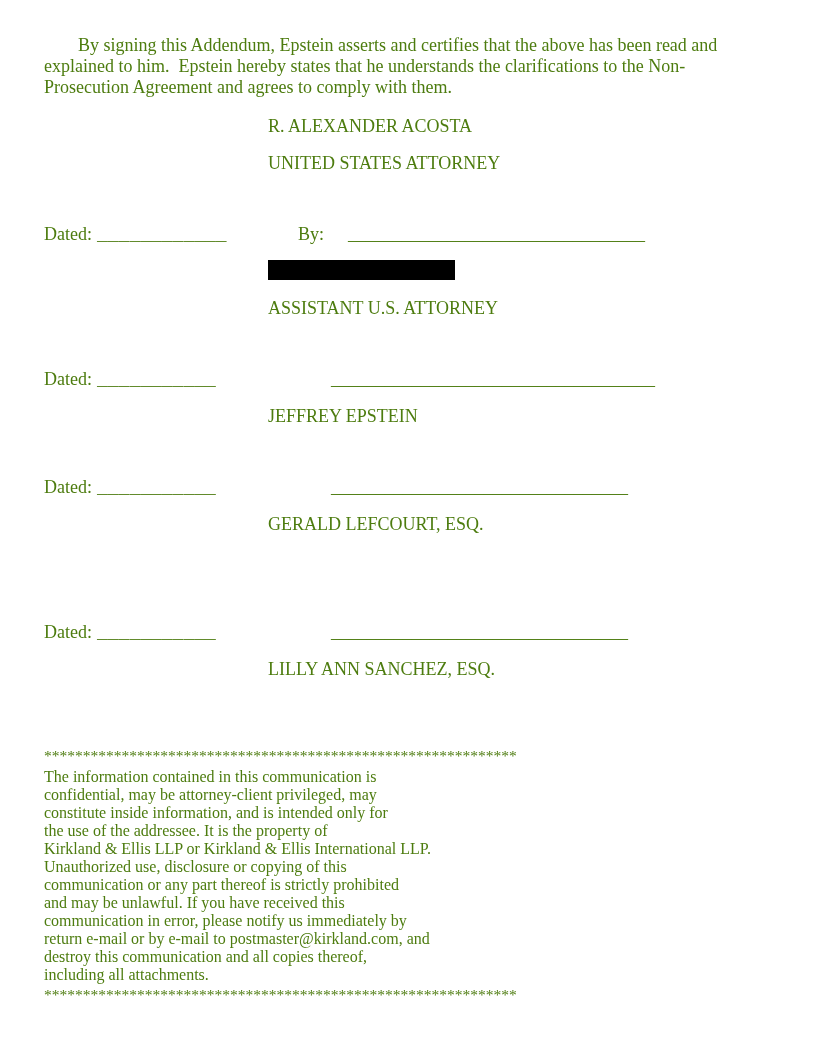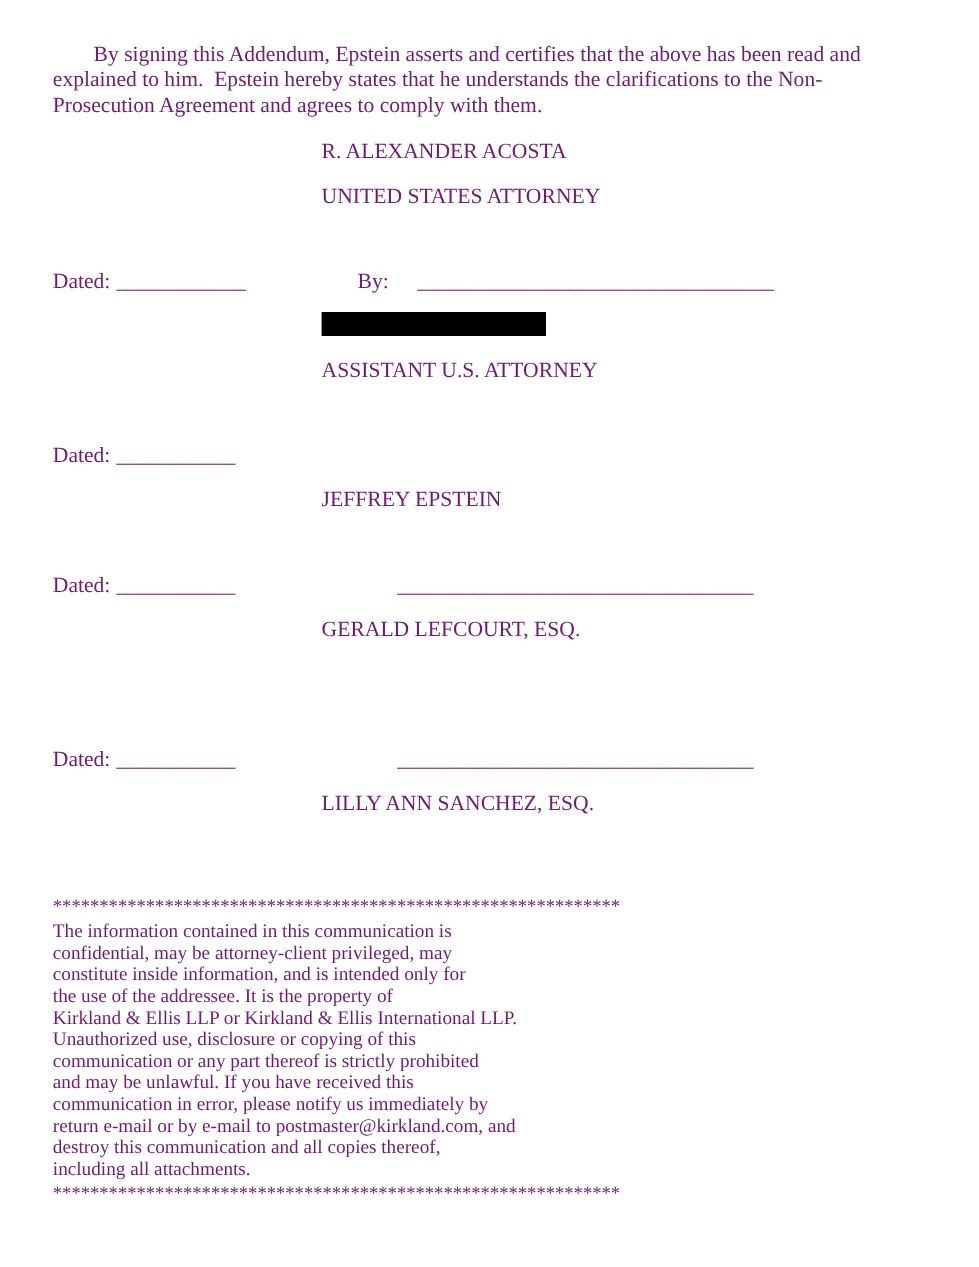--- a/index.html
+++ b/index.html
@@ -1,42 +1,42 @@
 <!DOCTYPE html>
 <html><head>
 <meta charset="utf-8">
 <style>
   html, body { margin: 0; padding: 0; background: #ffffff; }
   .page {
     position: relative;
     width: 816px;
     height: 1056px;
     background: #ffffff;
-    color: #701a75;
+    color: #4d7c0f;
     font-family: "Liberation Serif", "DejaVu Serif", serif;
     overflow: hidden;
   }
   .abs {
     position: absolute;
     font-size: 18px;
     line-height: 21px;
     white-space: nowrap;
   }
   .para {
     position: absolute;
     left: 44px;
     top: 35px;
     width: 760px;
     font-size: 18px;
     line-height: 21px;
     text-indent: 34px;
     white-space: pre-wrap;
     margin: 0;
   }
-  .blank { margin-left: 5px; }
+  .blank { margin-left: 5px; font-family: Liberation Mono, monospace; }
   .redaction {
     position: absolute;
     left: 268px;
     top: 260px;
     width: 187px;
     height: 20px;
     background: #000000;
   }
   .small {
     font-size: 15.5px;
@@ -65,20 +65,21 @@
   <div class="abs" style="left:268px; top:116px">R. ALEXANDER ACOSTA</div>
 
   <div class="abs" style="left:44px; top:224px"><span>Dated:</span><span class="blank">____________</span></div>
   <div class="abs" style="left:298px; top:224px">By:</div>
   <div class="abs" style="left:348px; top:224px">_________________________________</div>
 
   <div class="redaction"></div>
   <div class="abs" style="left:268px; top:298px">ASSISTANT U.S. ATTORNEY</div>
 
   <div class="abs" style="left:44px; top:369px"><span>Dated:</span><span class="blank">___________</span></div>
+  <div class="abs" style="left:331px; top:369px">____________________________________</div>
   <div class="abs" style="left:268px; top:406px">JEFFREY EPSTEIN</div>
 
   <div class="abs" style="left:44px; top:477px"><span>Dated:</span><span class="blank">___________</span></div>
   <div class="abs" style="left:331px; top:477px">_________________________________</div>
   <div class="abs" style="left:268px; top:514px">GERALD LEFCOURT, ESQ.</div>
 
   <div class="abs" style="left:44px; top:622px"><span>Dated:</span><span class="blank">___________</span></div>
   <div class="abs" style="left:331px; top:622px">_________________________________</div>
   <div class="abs" style="left:268px; top:659px">LILLY ANN SANCHEZ, ESQ.</div>
 

